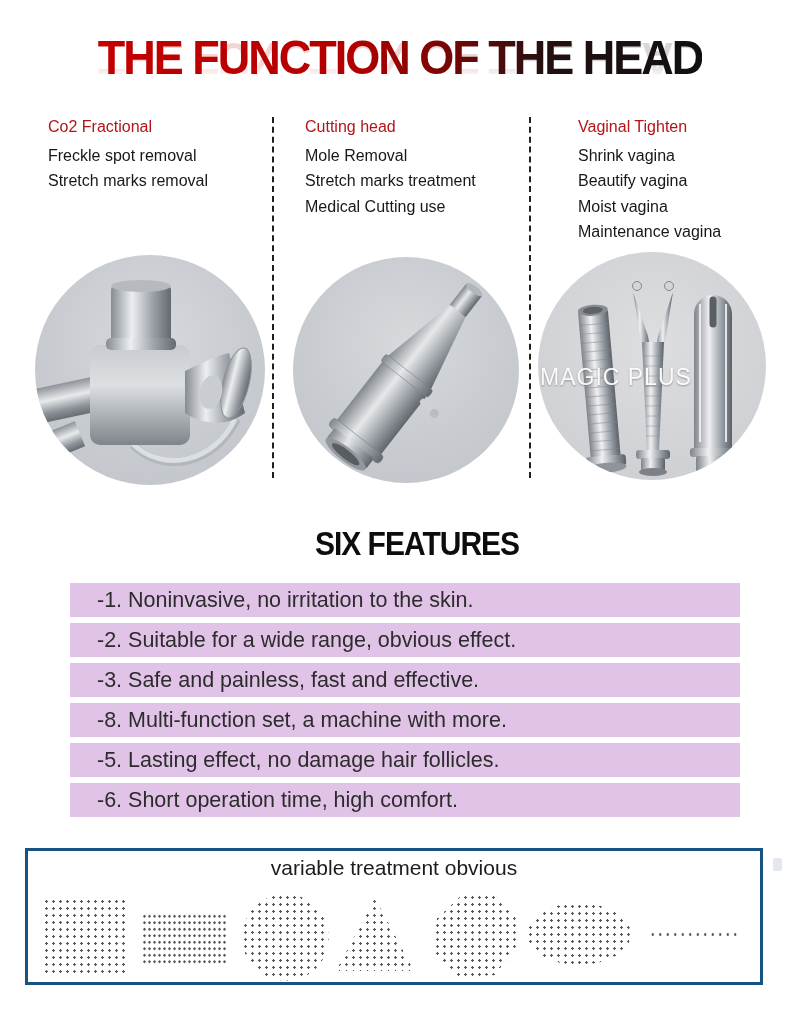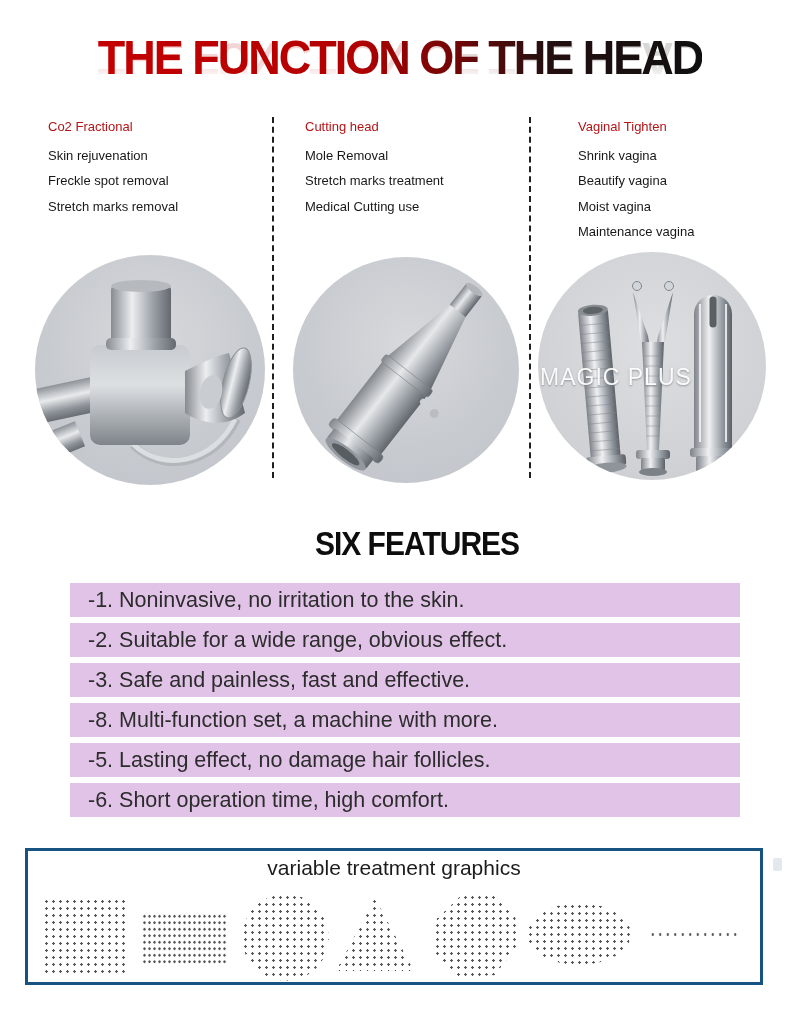--- a/index.html
+++ b/index.html
@@ -15,21 +15,21 @@
   .title-reflect{position:absolute;top:81px;left:0;width:800px;text-align:center;line-height:1;
     opacity:.18;pointer-events:none;}
   .title-reflect span{display:inline-block;font-size:45px;font-weight:700;letter-spacing:-2px;
     transform:scaleY(-1);transform-origin:top center;
     background:linear-gradient(90deg,#c40000 0%,#b40000 42%,#6e0707 60%,#241010 74%,#101010 100%);
     -webkit-background-clip:text;background-clip:text;color:transparent;
     -webkit-mask-image:linear-gradient(to top,rgba(0,0,0,.9) 55%,transparent 100%);
     mask-image:linear-gradient(to top,rgba(0,0,0,.9) 55%,transparent 100%);}
 
   
-  .col{position:absolute;top:114px;font-size:13px;line-height:25.5px;}
+  .col{position:absolute;top:114px;font-size:16px;line-height:25.5px;}
   .col .head{color:#b31418;margin-bottom:3px;}
   .col .item{color:#181818;}
   .col1{left:48px;} .col2{left:305px;} .col3{left:578px;}
   .vdash{position:absolute;top:117px;height:361px;width:0;border-left:2px dashed #1f1f1f;}
   .vdash1{left:272px;} .vdash2{left:529px;}
 
   
   .circle{position:absolute;border-radius:50%;overflow:hidden;
     background:radial-gradient(circle at 50% 38%,#d7d9dc 0%,#c8cbd0 55%,#c0c3c9 100%);}
   .circle1{left:35px;top:255px;width:230px;height:230px;}
@@ -40,21 +40,21 @@
   .magic-plus{position:absolute;left:540px;top:364px;width:224px;text-align:left;
     font-size:23px;letter-spacing:1px;color:rgba(255,255,255,.95);
     text-shadow:0 1px 2px rgba(110,110,115,.65);}
 
   
   .features-head{position:absolute;top:525px;left:17px;width:800px;text-align:center;}
   .features-head span{display:inline-block;font-size:30px;font-weight:700;letter-spacing:-1px;
     transform:scaleY(1.12);transform-origin:top center;color:#0d0d0d;}
   .features{position:absolute;left:70px;top:583px;width:670px;}
   .feature-row{height:34px;margin-bottom:6px;background:#e2c3e8;
-    font-size:21.5px;line-height:34px;color:#2c2c2c;padding-left:18px;box-sizing:border-box;}
+    font-size:21.5px;line-height:34px;color:#2c2c2c;padding-left:27px;box-sizing:border-box;}
 
   
   .panel{position:absolute;left:25px;top:848px;width:732px;height:131px;
     border:3px solid #175381;background:#fff;}
   .panel-title{margin-top:5px;text-align:center;font-size:21px;color:#1c1c1c;}
   .dots{position:absolute;background-image:radial-gradient(circle,#565656 1.05px,rgba(0,0,0,0) 1.45px);
     background-size:7px 7px;}
   .shape-square{left:15px;top:47px;width:84px;height:77px;}
   .shape-rect{left:114px;top:62px;width:85px;height:53px;background-size:5px 6.5px;}
   .shape-circle{left:214px;top:43px;width:87px;height:87px;border-radius:50%;
@@ -77,21 +77,20 @@
 
   <div class="title-wrap">
     <span class="title-text">THE FUNCTION OF THE HEAD</span>
   </div>
   <div class="title-reflect">
     <span>THE FUNCTION OF THE HEAD</span>
   </div>
 
   <div class="col col1">
     <div class="head">Co2 Fractional</div>
-    <div class="item">Skin rejuvenation</div>
     <div class="item">Freckle spot removal</div>
     <div class="item">Stretch marks removal</div>
   </div>
 
   <div class="vdash vdash1"></div>
 
   <div class="col col2">
     <div class="head">Cutting head</div>
     <div class="item">Mole Removal</div>
     <div class="item">Stretch marks treatment</div>
@@ -221,21 +220,21 @@
   <div class="features">
     <div class="feature-row">-1. Noninvasive, no irritation to the skin.</div>
     <div class="feature-row">-2. Suitable for a wide range, obvious effect.</div>
     <div class="feature-row">-3. Safe and painless, fast and effective.</div>
     <div class="feature-row">-8. Multi-function set, a machine with more.</div>
     <div class="feature-row">-5. Lasting effect, no damage hair follicles.</div>
     <div class="feature-row">-6. Short operation time, high comfort.</div>
   </div>
 
   <div class="panel">
-    <div class="panel-title">variable treatment graphics</div>
+    <div class="panel-title">variable treatment obvious</div>
     <div class="dots shape-square"></div>
     <div class="dots shape-rect"></div>
     <div class="dots shape-circle"></div>
     <div class="dots shape-triangle"></div>
     <div class="dots shape-hexagon"></div>
     <div class="dots shape-ellipse"></div>
     <div class="dots shape-line"></div>
   </div>
   <div class="faint-artifact"></div>
 

